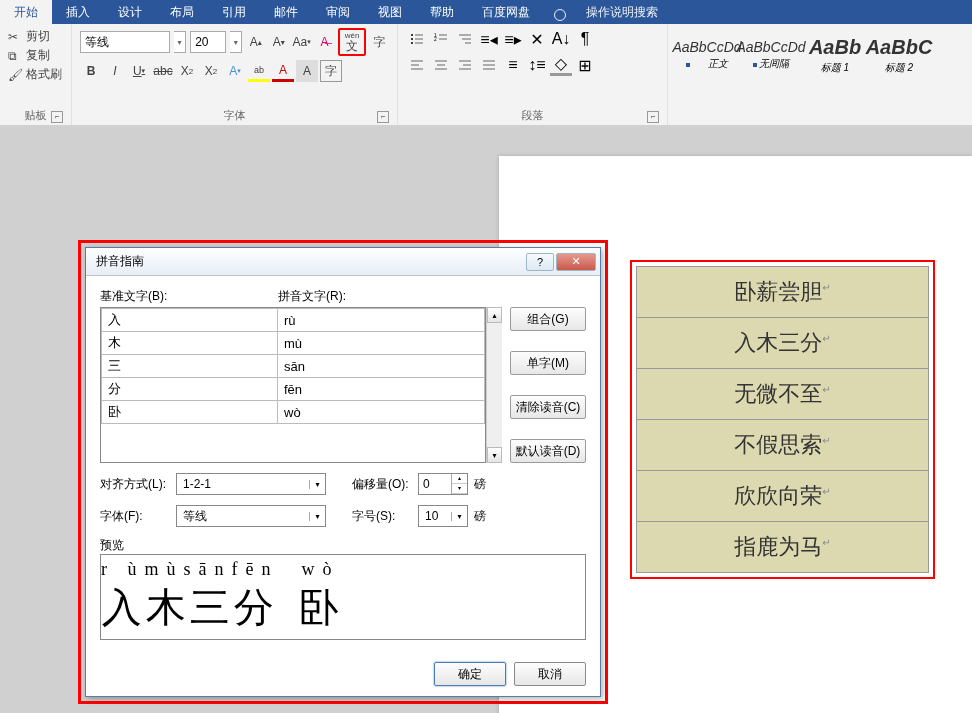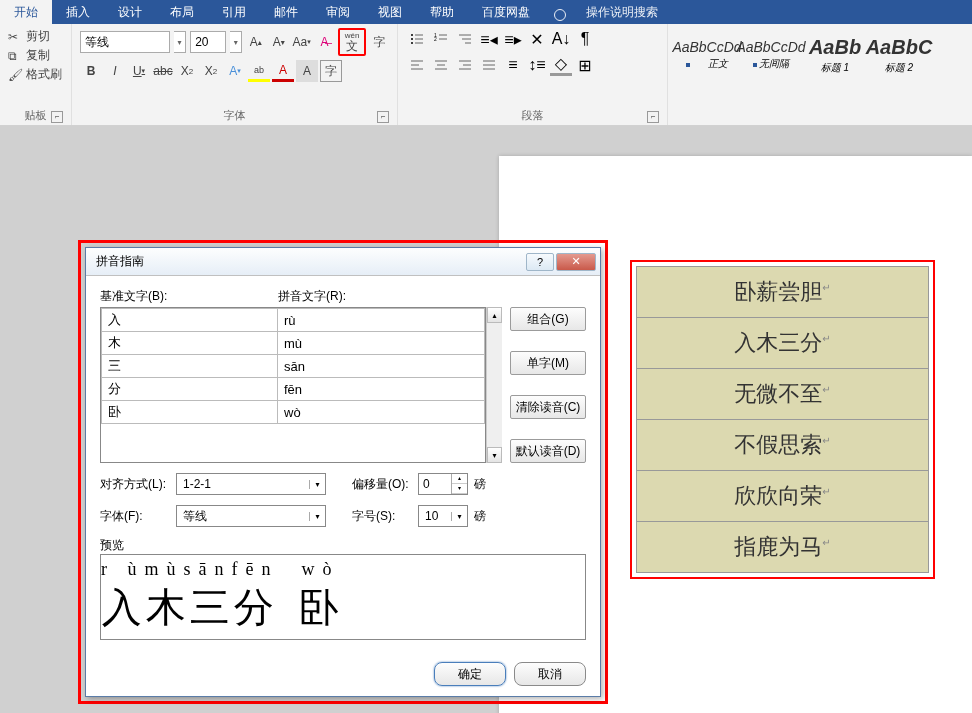--- a/index.html
+++ b/index.html
@@ -88,21 +88,21 @@
 .spinner input { border: none; width: 32px; padding: 0 4px; font-size: 12px; }
 .spinner .spins { width: 16px; display: flex; flex-direction: column; border-left: 1px solid #aaa; }
 .spinner .spins div { flex: 1; font-size: 6px; text-align: center; border-bottom: 1px solid #ccc; }
 
 .preview-box { border: 1px solid #888; padding: 0; height: 86px; display: flex; align-items: center; }
 .preview-pinyin { font-size: 18px; letter-spacing: 8px; font-family: serif; }
 .preview-hanzi { font-size: 40px; font-family: serif; letter-spacing: 4px; }
 .preview-col { display: flex; flex-direction: column; align-items: center; }
 
 .dialog-footer { display: flex; justify-content: flex-end; gap: 8px; padding: 10px 14px; }
-.dialog-footer button { width: 72px; height: 24px; border: 1px solid #8a8a8a; background: linear-gradient(#fdfdfd,#e7e7e7); border-radius: 8px; font-size: 12px; cursor: pointer; }
+.dialog-footer button { width: 72px; height: 24px; border: 1px solid #8a8a8a; background: linear-gradient(#fdfdfd,#e7e7e7); border-radius: 2px; font-size: 12px; cursor: pointer; }
 .dialog-footer button.primary { border-color: #4a7ebb; box-shadow: 0 0 2px #4a7ebb; }
 </style>
 </head>
 <body>
 
 <div class="ribbon-tabs">
   <div class="rtab active">开始</div>
   <div class="rtab">插入</div>
   <div class="rtab">设计</div>
   <div class="rtab">布局</div>

